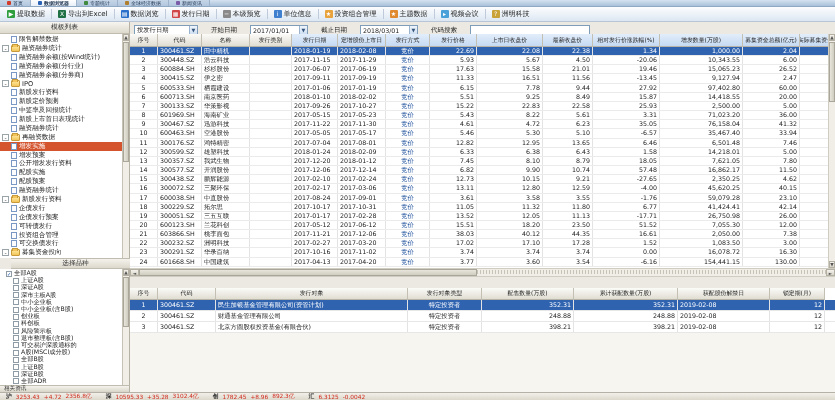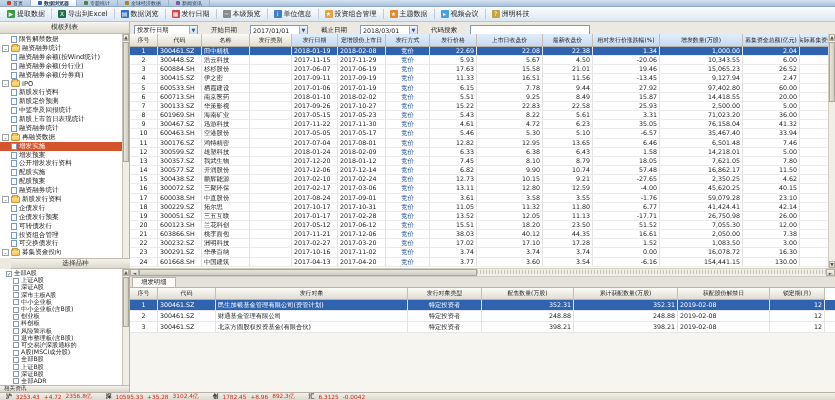--- a/index.html
+++ b/index.html
@@ -791,23 +791,20 @@
     <div class="sbtn" style="position:absolute;bottom:0;left:0;right:0;">▼</div>
   </div>
 
   <div id="main-hscroll">
     <div class="hbtn">◄</div>
     <div class="hthumb"></div>
     <div class="htrack"></div>
     <div class="hbtn">►</div>
   </div>
 
-  <div id="detail-tabs">
-    <div class="dtab">增发明细</div>
-  </div>
   <div id="detail-area">
     <div id="detail-table">
       <div class="t-head" id="detail-head" style="height:12px;">
           <div class="d-hcell" style="width: 28px;">序号</div>
           <div class="d-hcell" style="width: 58px;">代码</div>
           <div class="d-hcell" style="width: 192px;">发行对象</div>
           <div class="d-hcell" style="width: 74px;">发行对象类型</div>
           <div class="d-hcell" style="width: 92px;">配售数量(万股)</div>
           <div class="d-hcell" style="width: 104px;">累计获配数量(万股)</div>
           <div class="d-hcell" style="width: 92px;">获配股份解禁日</div>

